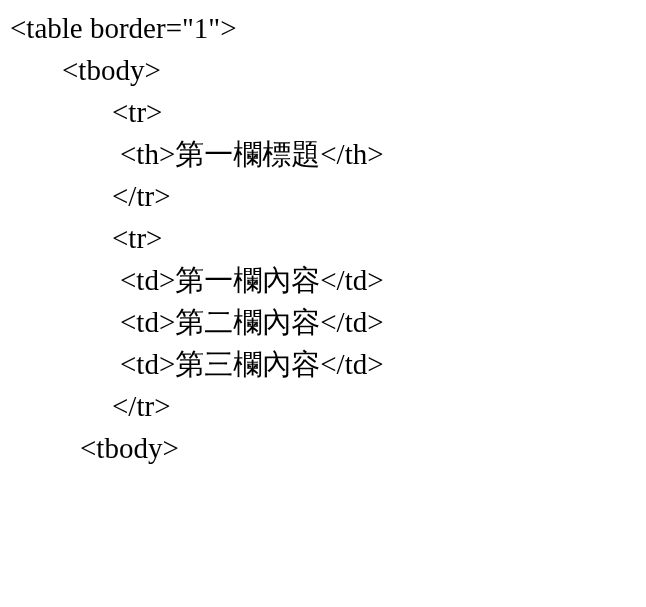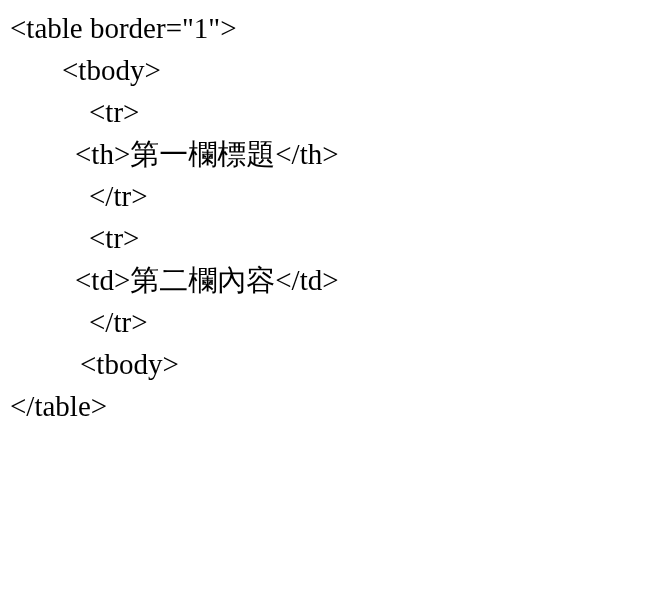--- a/index.html
+++ b/index.html
@@ -21,31 +21,32 @@
     background: #ffffff;
   }
   .code-line {
     height: 42px;
     line-height: 42px;
     white-space: pre;
   }
   
   .i0  { padding-left: 10px; }
   .i1  { padding-left: 62px; }
-  .i2  { padding-left: 89px; }
-  .i3  { padding-left: 75px; }
+  .i2  { padding-left: 112px; }
+  .i3  { padding-left: 120px; }
   .i1b { padding-left: 80px; }
 </style>
 </head>
 <body>
 
 <div class="code-block">
   <div class="code-line i0">&lt;table border="1"&gt;</div>
   <div class="code-line i1">&lt;tbody&gt;</div>
   <div class="code-line i2">&lt;tr&gt;</div>
   <div class="code-line i3">&lt;th&gt;第一欄標題&lt;/th&gt;</div>
   <div class="code-line i2">&lt;/tr&gt;</div>
   <div class="code-line i2">&lt;tr&gt;</div>
+  <div class="code-line i3">&lt;td&gt;第一欄內容&lt;/td&gt;</div>
   <div class="code-line i3">&lt;td&gt;第二欄內容&lt;/td&gt;</div>
+  <div class="code-line i3">&lt;td&gt;第三欄內容&lt;/td&gt;</div>
   <div class="code-line i2">&lt;/tr&gt;</div>
   <div class="code-line i1b">&lt;tbody&gt;</div>
-  <div class="code-line i0">&lt;/table&gt;</div>
 </div>
 
 </body></html>

